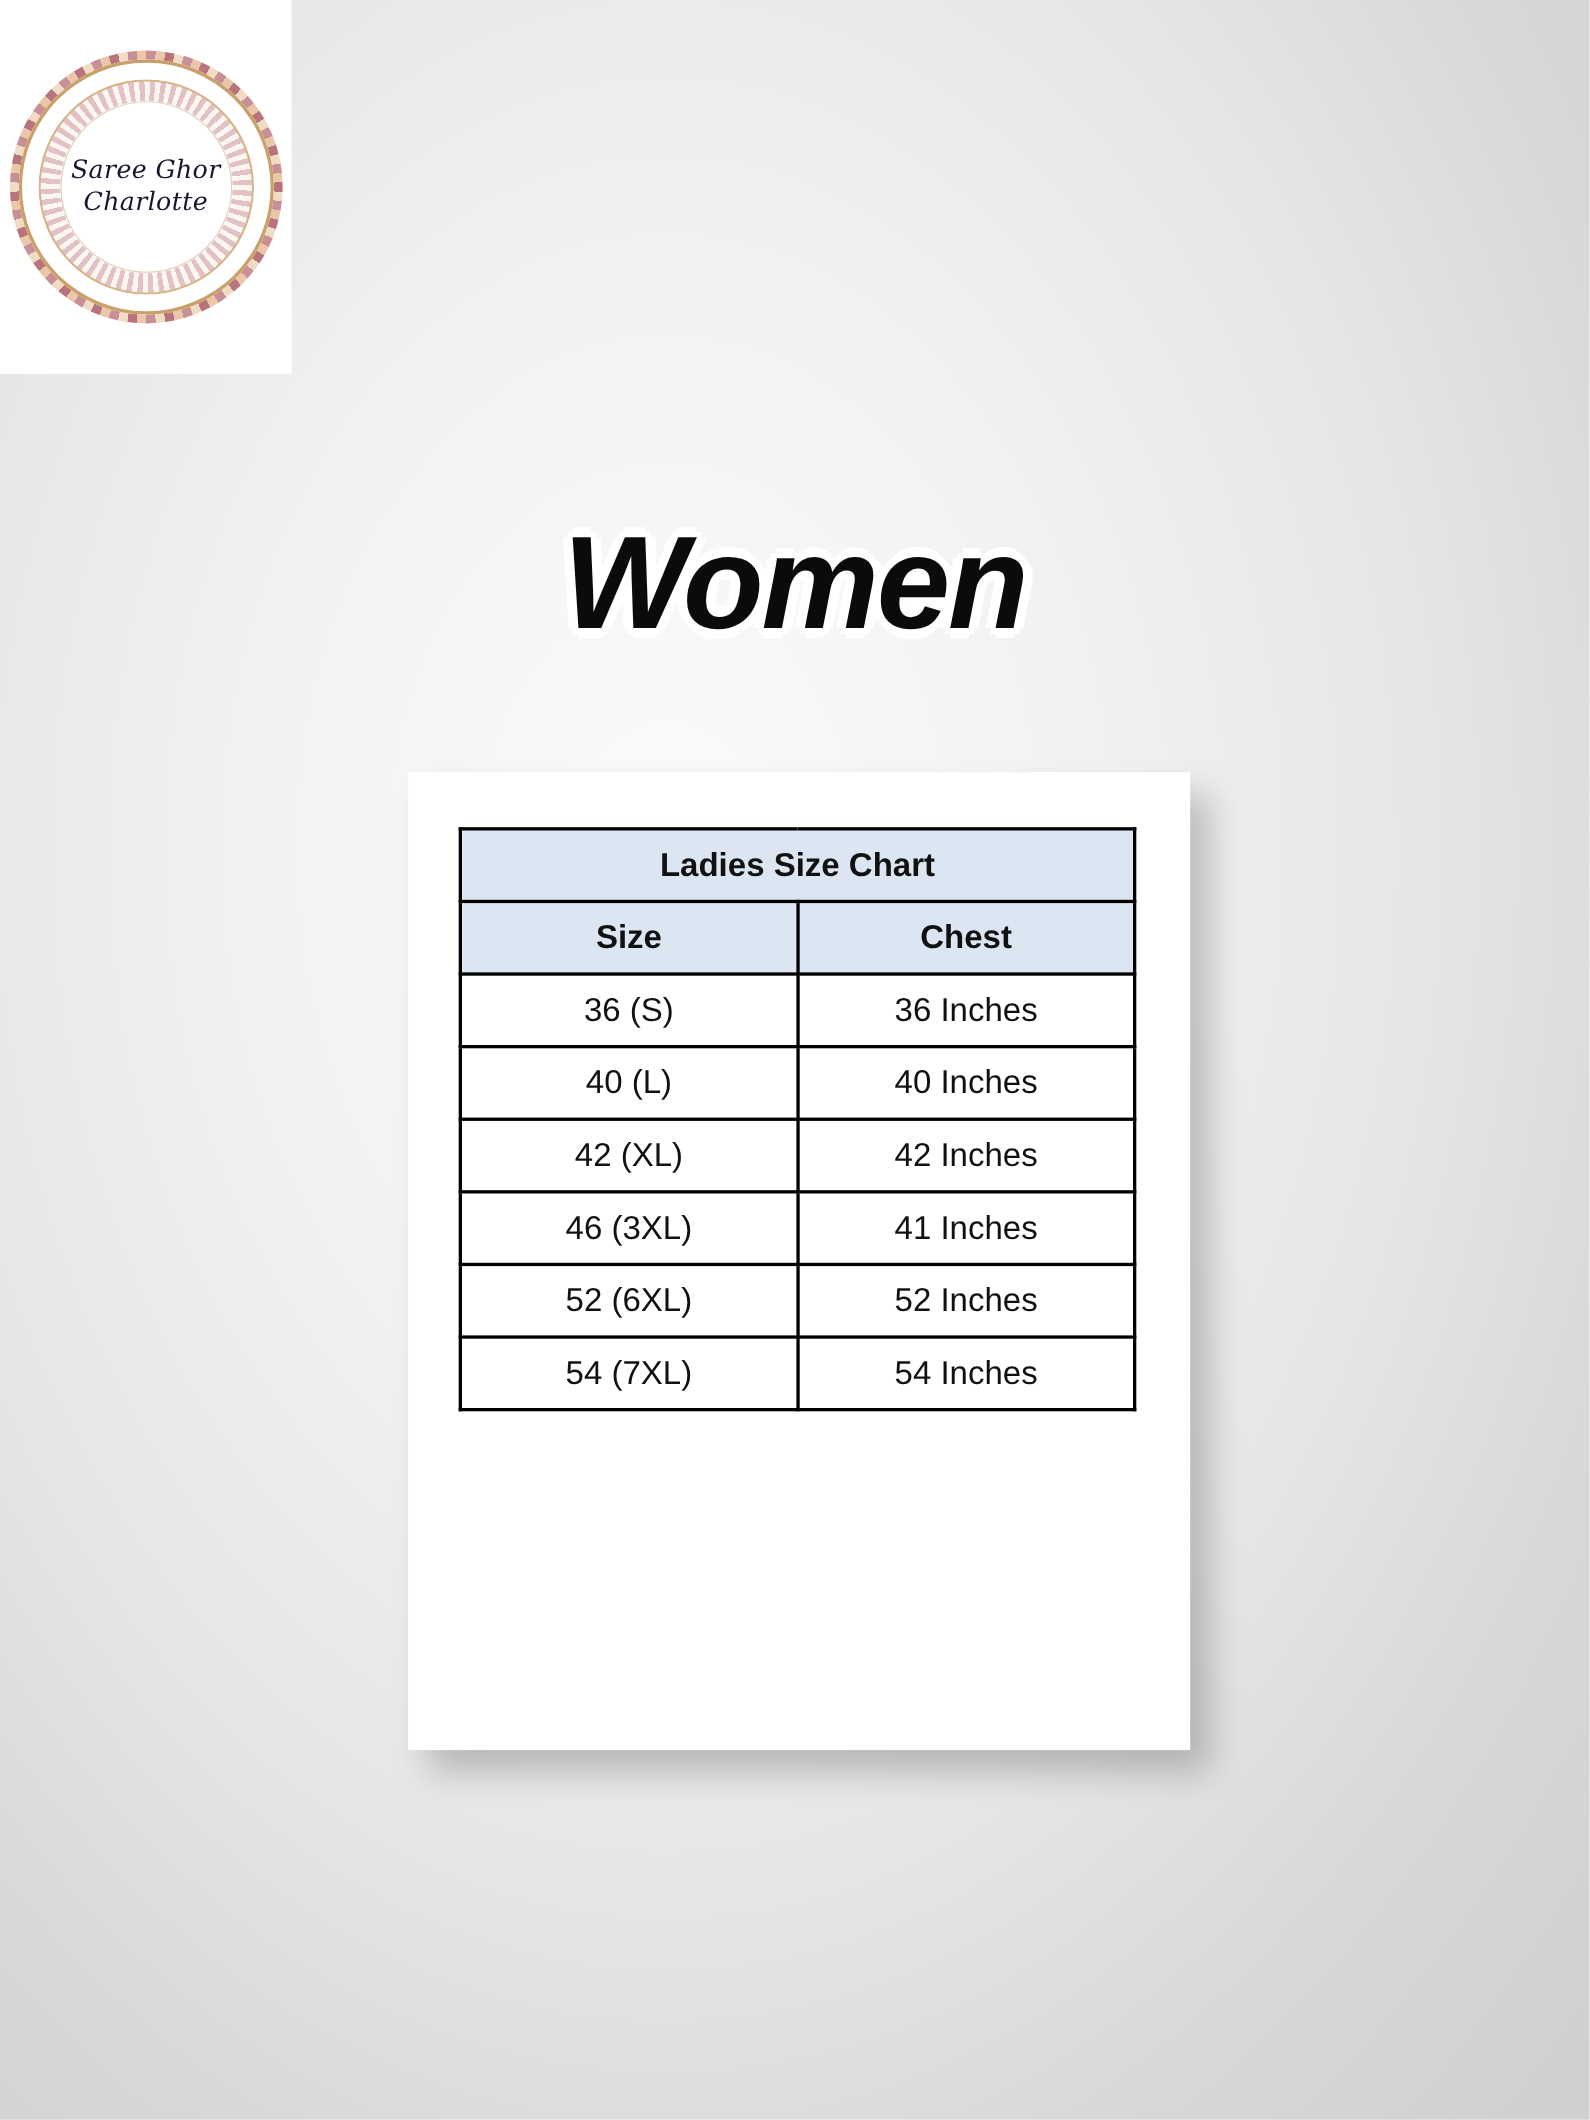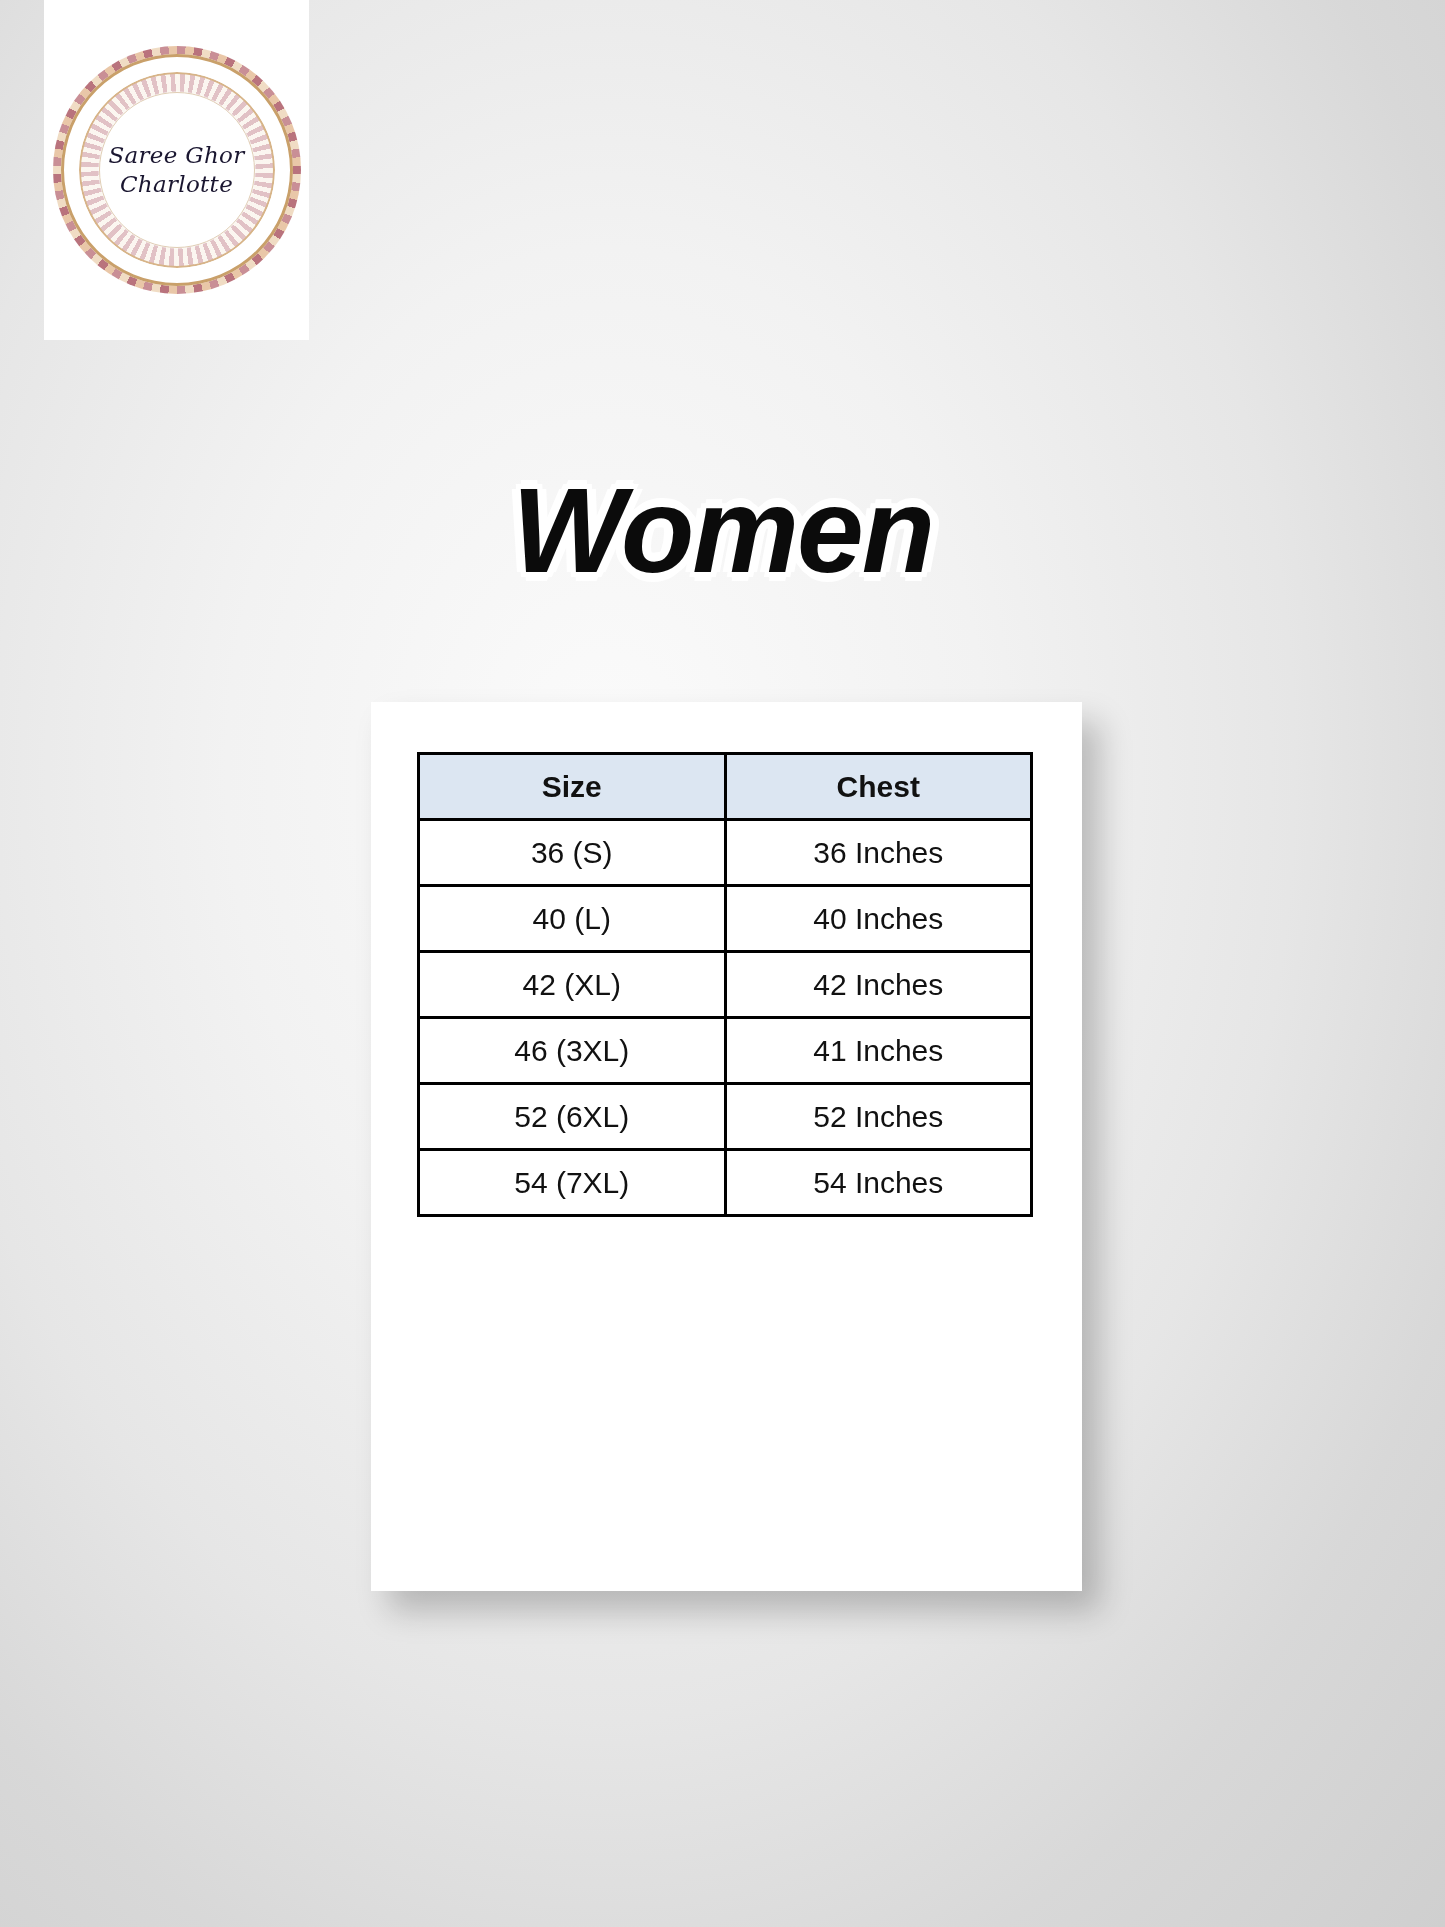--- a/index.html
+++ b/index.html
@@ -19,21 +19,20 @@
   .logo-box {
     position: absolute;
     left: 0;
     top: 0;
     width: 265px;
     height: 340px;
     background: #ffffff;
     display: flex;
     align-items: center;
     justify-content: center;
-    margin-left: 44px;
   }
   .logo-medallion {
     position: relative;
     width: 248px;
     height: 248px;
     border-radius: 50%;
     background:
       repeating-conic-gradient(from 0deg, #c98f96 0deg 4deg, #e9c7a8 4deg 8deg, #b9737d 8deg 12deg, #f0dcc4 12deg 16deg);
     display: flex;
     align-items: center;
@@ -156,20 +155,23 @@
   </div>
 </div>
 
 <div class="heading">Women</div>
 
 <div class="card">
   <div class="table-wrap">
     <table class="size-chart">
       <tbody>
         <tr>
+          <td class="title-cell" colspan="2">Ladies Size Chart</td>
+        </tr>
+        <tr>
           <td class="head-cell">Size</td>
           <td class="head-cell">Chest</td>
         </tr>
 
         <tr>
           <td>36  (S)</td>
           <td>36 Inches</td>
         </tr>
         <tr>
           <td>40  (L)</td>

